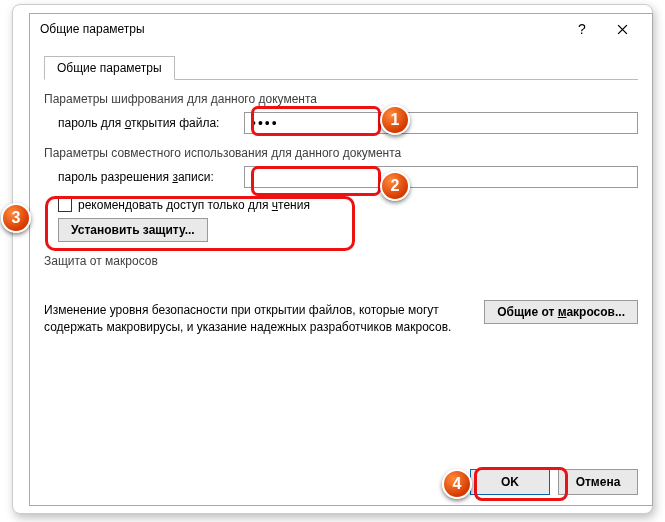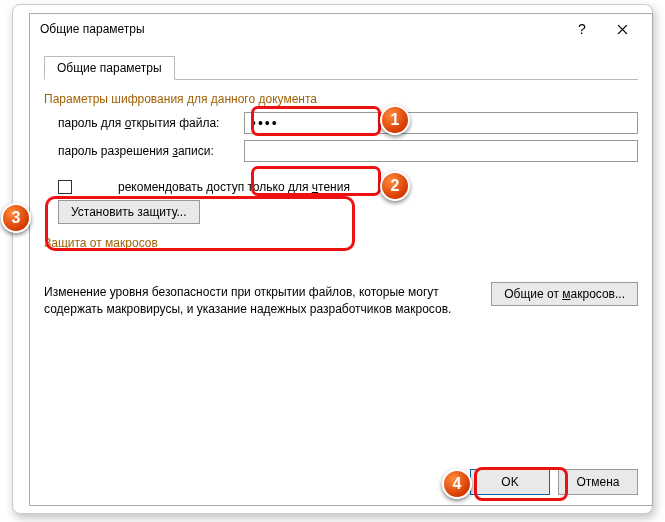--- a/index.html
+++ b/index.html
@@ -46,46 +46,47 @@
 .tabstrip { position: relative; height: 26px; border-bottom: 1px solid #bbb; }
 .tab {
   position: absolute; left: 0; top: 2px;
   height: 24px;
   border: 1px solid #bbb;
   border-bottom: 1px solid #fff;
   background: #fff;
   padding: 4px 12px;
   font-size: 12px;
 }
-.section-title { margin-top: 12px; font-size: 12px; color: #a16207; }
+.section-title { margin-top: 12px; font-size: 12px; color: #404040; }
 .row { display: flex; align-items: center; margin-top: 6px; }
 .row .lbl { width: 200px; padding-left: 14px; font-size: 12px; }
 .row .lbl u { text-decoration: underline; }
 .field {
   flex: 1;
   height: 22px;
   border: 1px solid #999;
   padding: 2px 6px;
   font-size: 14px;
   letter-spacing: 2px;
   background: #fff;
 }
-.checkbox-row { display: flex; align-items: flex-start; margin-top: 18px; padding-left: 14px; gap: 40px; }
+.checkbox-row { display: flex; align-items: flex-start; margin-top: 10px; padding-left: 14px; }
 .checkbox {
   width: 14px; height: 14px;
   border: 1px solid #333;
   background: #fff;
   margin-right: 6px;
 }
 .btn {
   border: 1px solid #999;
   background: #e9e9e9;
   padding: 4px 12px;
   font-size: 12px;
   cursor: pointer;
+  font-weight: bold;
 }
 .protect-btn { margin-left: 14px; margin-top: 6px; }
 .macro-section { margin-top: 32px; display: flex; gap: 14px; }
 .macro-text { flex: 1; font-size: 12px; line-height: 1.4; padding-top: 2px; }
 .macro-btn { align-self: flex-start; white-space: nowrap; }
 .footer {
   position: absolute;
   bottom: 10px; right: 14px;
   display: flex; gap: 8px;
 }
@@ -138,20 +139,21 @@
     </div>
 
     <div class="section-title">Параметры шифрования для данного документа</div>
     <div class="row">
       <div class="lbl">
         <span>пароль для </span><u>о</u><span>ткрытия файла:</span>
       </div>
       <div class="field">••••</div>
     </div>
 
+    <div class="section-title">Параметры совместного использования для данного документа</div>
     <div class="row">
       <div class="lbl">
         <span>пароль разрешения </span><u>з</u><span>аписи:</span>
       </div>
       <div class="field"></div>
     </div>
 
     <div class="checkbox-row">
       <div class="checkbox"></div>
       <div>

